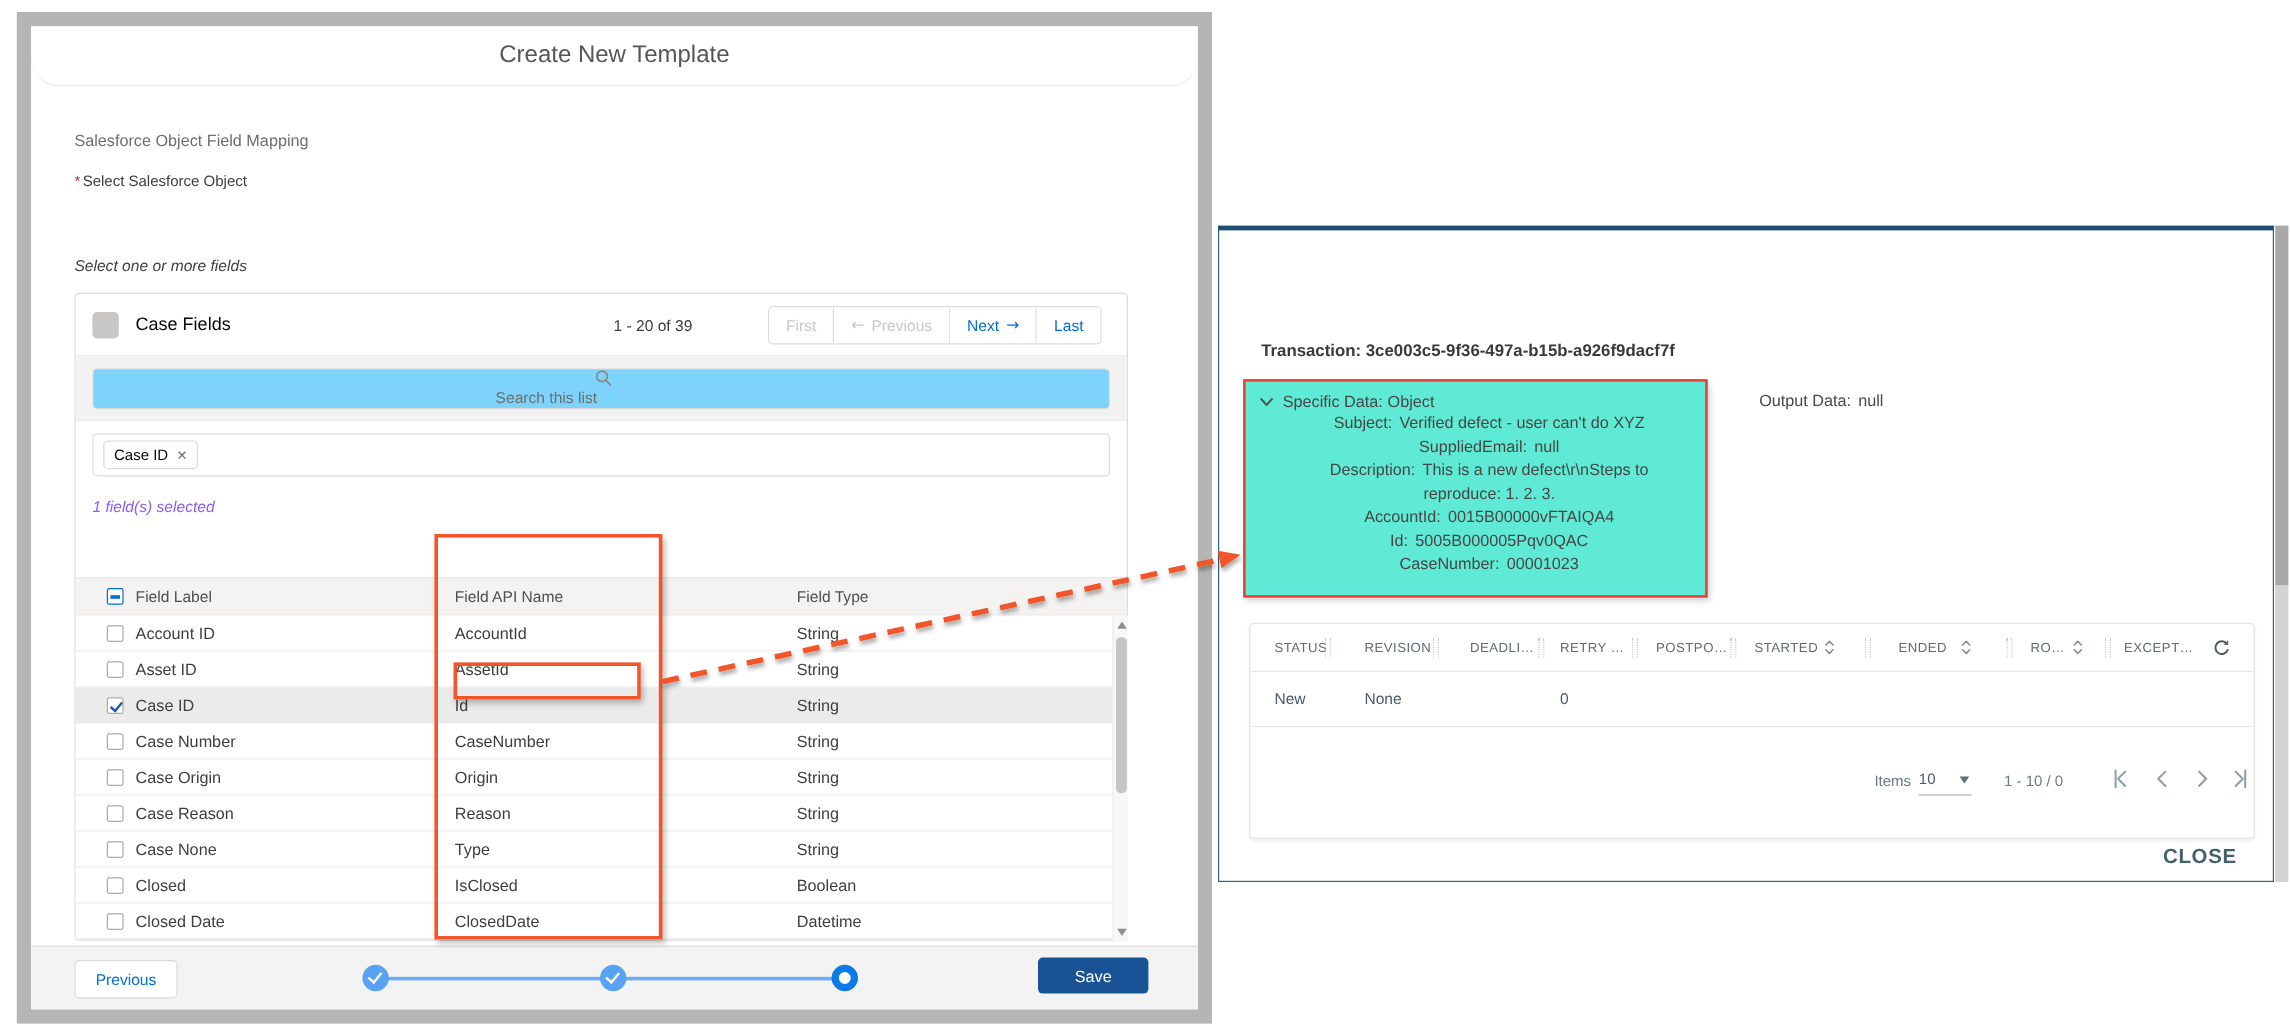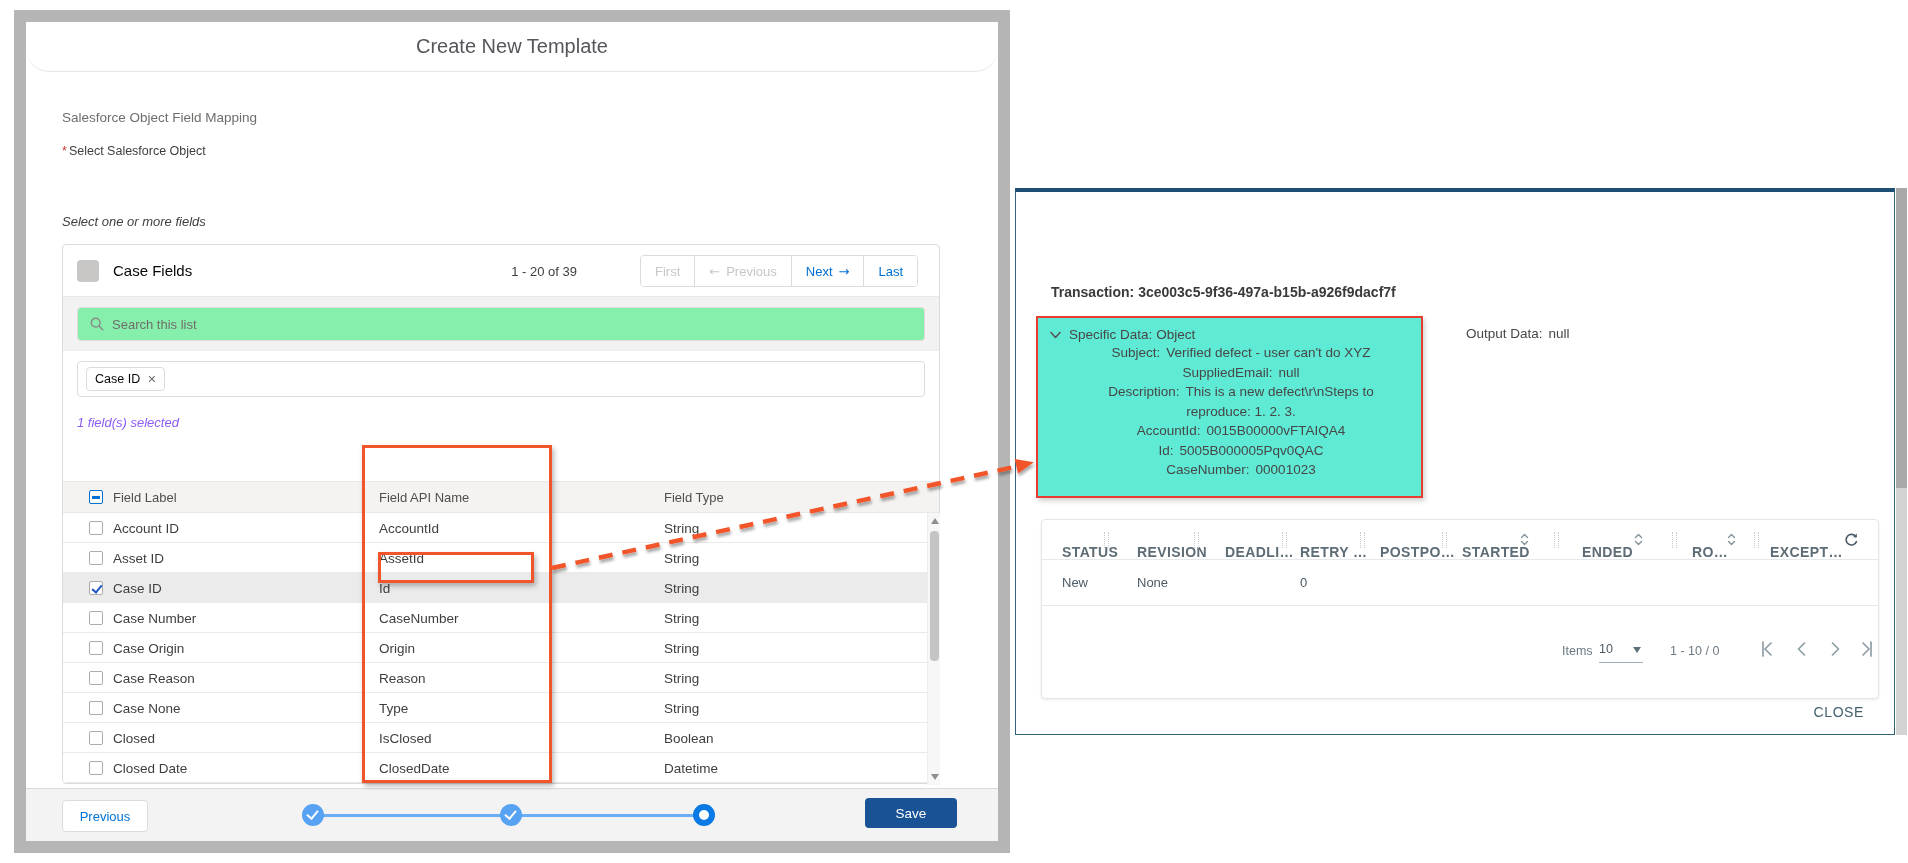--- a/index.html
+++ b/index.html
@@ -35,22 +35,22 @@
                  border:1px solid #dddbda; border-radius:4px; overflow:hidden; background:#fff; }
   .pager-btn { display:flex; align-items:center; justify-content:center; gap:6px;
                font-size:13px; padding:0 14px; border-right:1px solid #dddbda; cursor:pointer; background:#fff; }
   .pager-btn:last-child { border-right:none; }
   .pager-btn.disabled { color:#c9c7c5; }
   .pager-btn.enabled { color:#0070d2; }
   .arrow-glyph { font-family:"DejaVu Sans",sans-serif; font-size:13px; }
 
   .search-strip { position:absolute; left:0; top:52px; width:100%; height:54px; background:#f3f2f2;
                   border-bottom:1px solid #ececec; }
-  .search-box { position:absolute; left:14px; top:10px; width:848px; height:34px; background:#86efac;
-                border:1px solid #dddbda; border-radius:4px; display:flex; align-items:center; }
+  .search-box { position:absolute; left:14px; top:10px; width:848px; height:34px; background:#7dd3fc;
+                border:1px solid #dddbda; border-radius:4px; display:flex; align-items:center;flex-direction:column; }
   .search-box input { border:none; outline:none; flex:1; font-size:13px; color:#706e6b;
                       font-family:"Liberation Sans",sans-serif; background:transparent; }
   .search-box input::placeholder { color:#706e6b; opacity:1; }
   .mag { margin:0 8px 0 12px; }
 
   .pill-box { position:absolute; left:14px; top:116px; width:848px; height:36px;
               border:1px solid #dddbda; border-radius:4px; background:#fff; display:flex; align-items:center; }
   .pill { margin-left:8px; height:24px; border:1px solid #dddbda; border-radius:4px;
           display:flex; align-items:center; padding:0 8px; gap:7px; font-size:12.5px; color:#080707; background:#fff; }
   .pill-x { font-family:"DejaVu Sans",sans-serif; font-size:11px; color:#706e6b; cursor:pointer; }
@@ -123,36 +123,36 @@
   .sd-entries { margin-left:26px; margin-top:1px; width:330px;text-align:center; }
   .sd-line { font-size:13.5px; color:#474747; line-height:19.5px; }
   .sd-line .k { margin-right:6px; }
   .output-data { position:absolute; left:450px; top:134px; font-size:13.5px; color:#474747; }
   .output-data .k { margin-right:6px; }
 
   .txn-card { position:absolute; left:25px; top:327px; width:838px; height:180px;
               border:1px solid #e3e6e8; border-radius:4px; background:#fff;
               box-shadow:0 1px 3px rgba(0,0,0,.08); }
   .txn-head { position:absolute; left:0; top:0; width:100%; height:40px; border-bottom:1px solid #e6e9eb; }
-  .th-cell { position:absolute; top:24px; font-size:14px; font-weight:bold; letter-spacing:.4px; color:#5e6c76; }
+  .th-cell { position:absolute; top:14px; font-size:11px; font-weight:normal; letter-spacing:.4px; color:#5e6c76; }
   .handle { position:absolute; top:12px; width:5px; height:16px;
             border-left:1px dotted #c3cdd3; border-right:1px dotted #c3cdd3; }
   .sort-ic { position:absolute; top:13px; }
   .txn-row { position:absolute; left:0; top:40px; width:100%; height:46px; border-bottom:1px solid #e6e9eb; }
   .td-cell { position:absolute; top:15px; font-size:13px; color:#4c5b66; }
   .txn-pager { position:absolute; left:0; top:86px; width:100%; height:93px; }
   .pg-items-label { position:absolute; left:520px; top:38px; font-size:12.5px; color:#6b7a84; }
   .pg-items-val { position:absolute; left:557px; top:36px; width:44px; font-size:12.5px; color:#4c5b66;
                   border-bottom:1px solid #9fb0b9; padding-bottom:6px; cursor:pointer; }
   .caret-down { position:absolute; right:2px; top:5px; width:0; height:0;
                 border:4.5px solid transparent; border-top:6px solid #5f6f79; }
   .pg-range { position:absolute; left:628px; top:38px; font-size:12.5px; color:#6b7a84; }
   .pg-ic { position:absolute; top:33px; width:20px; height:20px; cursor:pointer; }
   .refresh { position:absolute; left:800px; top:11px; width:19px; height:19px; cursor:pointer; }
-  .close-btn { position:absolute; right:30px; top:512px; font-size:14px; font-weight:normal;
+  .close-btn { position:absolute; right:30px; top:512px; font-size:17px; font-weight:bold;
                letter-spacing:.6px; color:#44606d; cursor:pointer; }
 
   .scroll-strip-top { position:absolute; left:1896px; top:188px; width:11px; height:300px; background:#a9a9a9; }
   .scroll-strip-bot { position:absolute; left:1896px; top:488px; width:11px; height:247px; background:#d3d3d3; }
 </style>
 </head>
 <body>
 
 <div class="modal-frame">
   <div class="modal">

